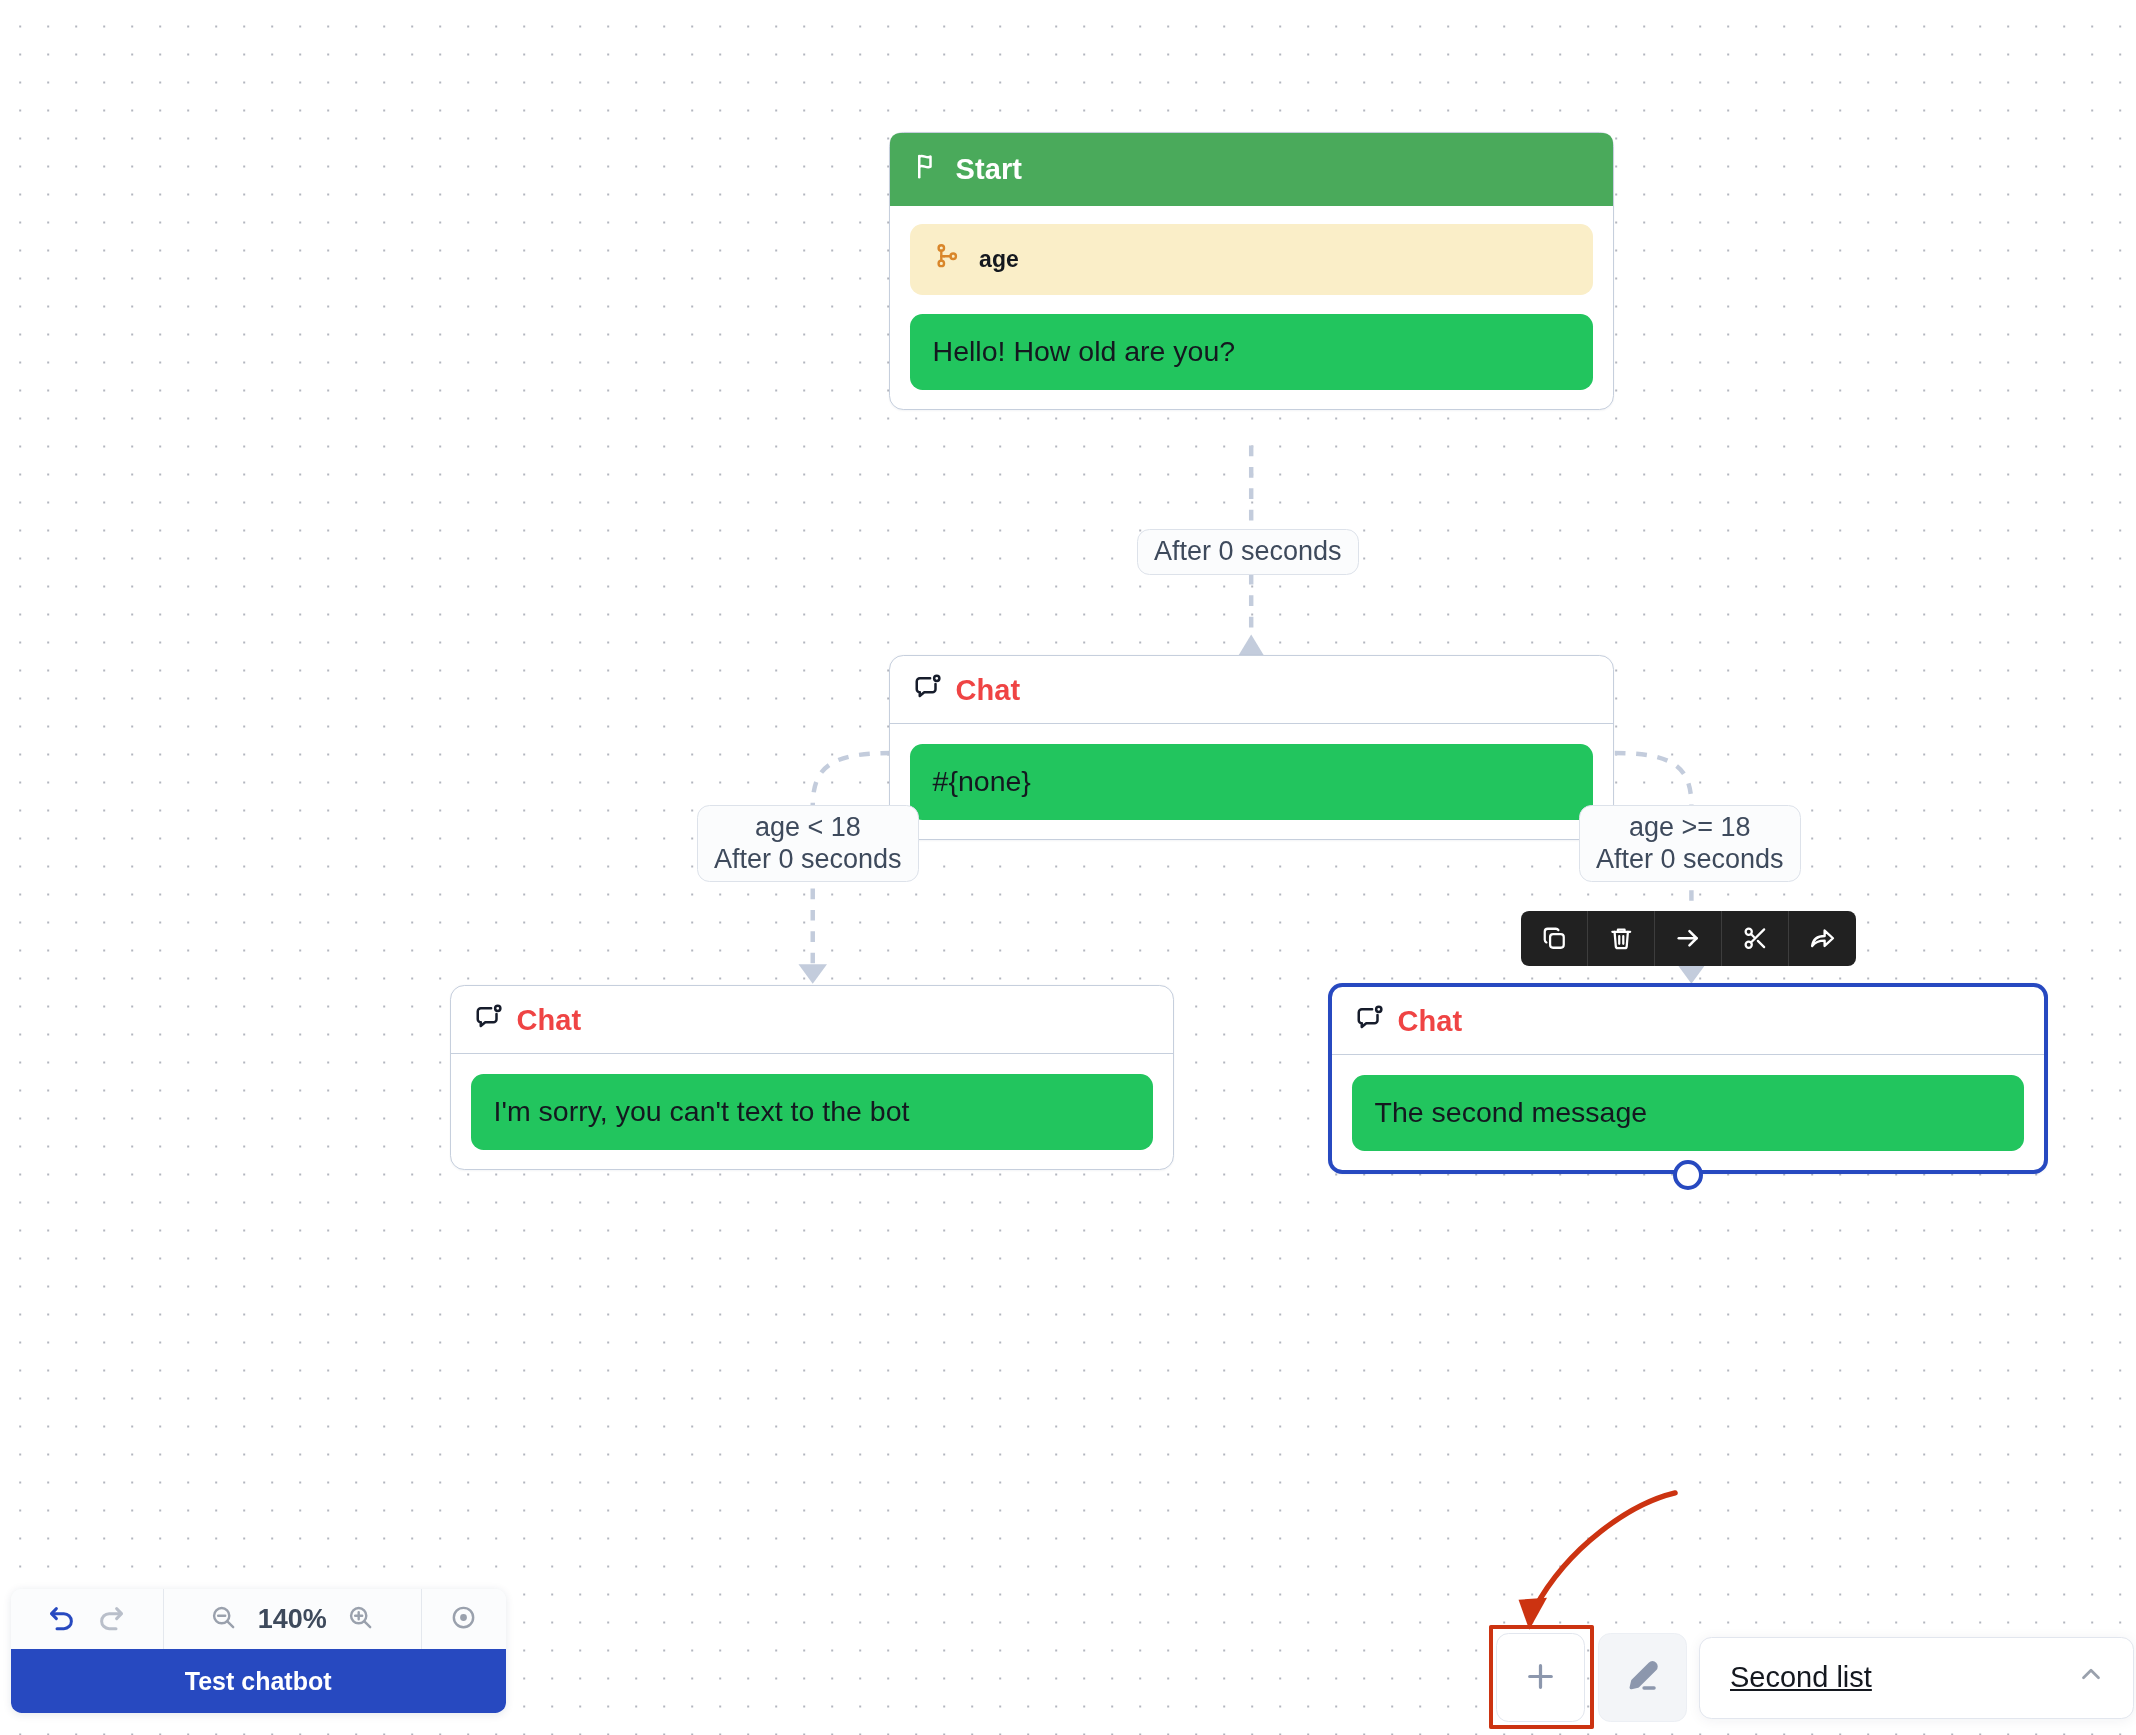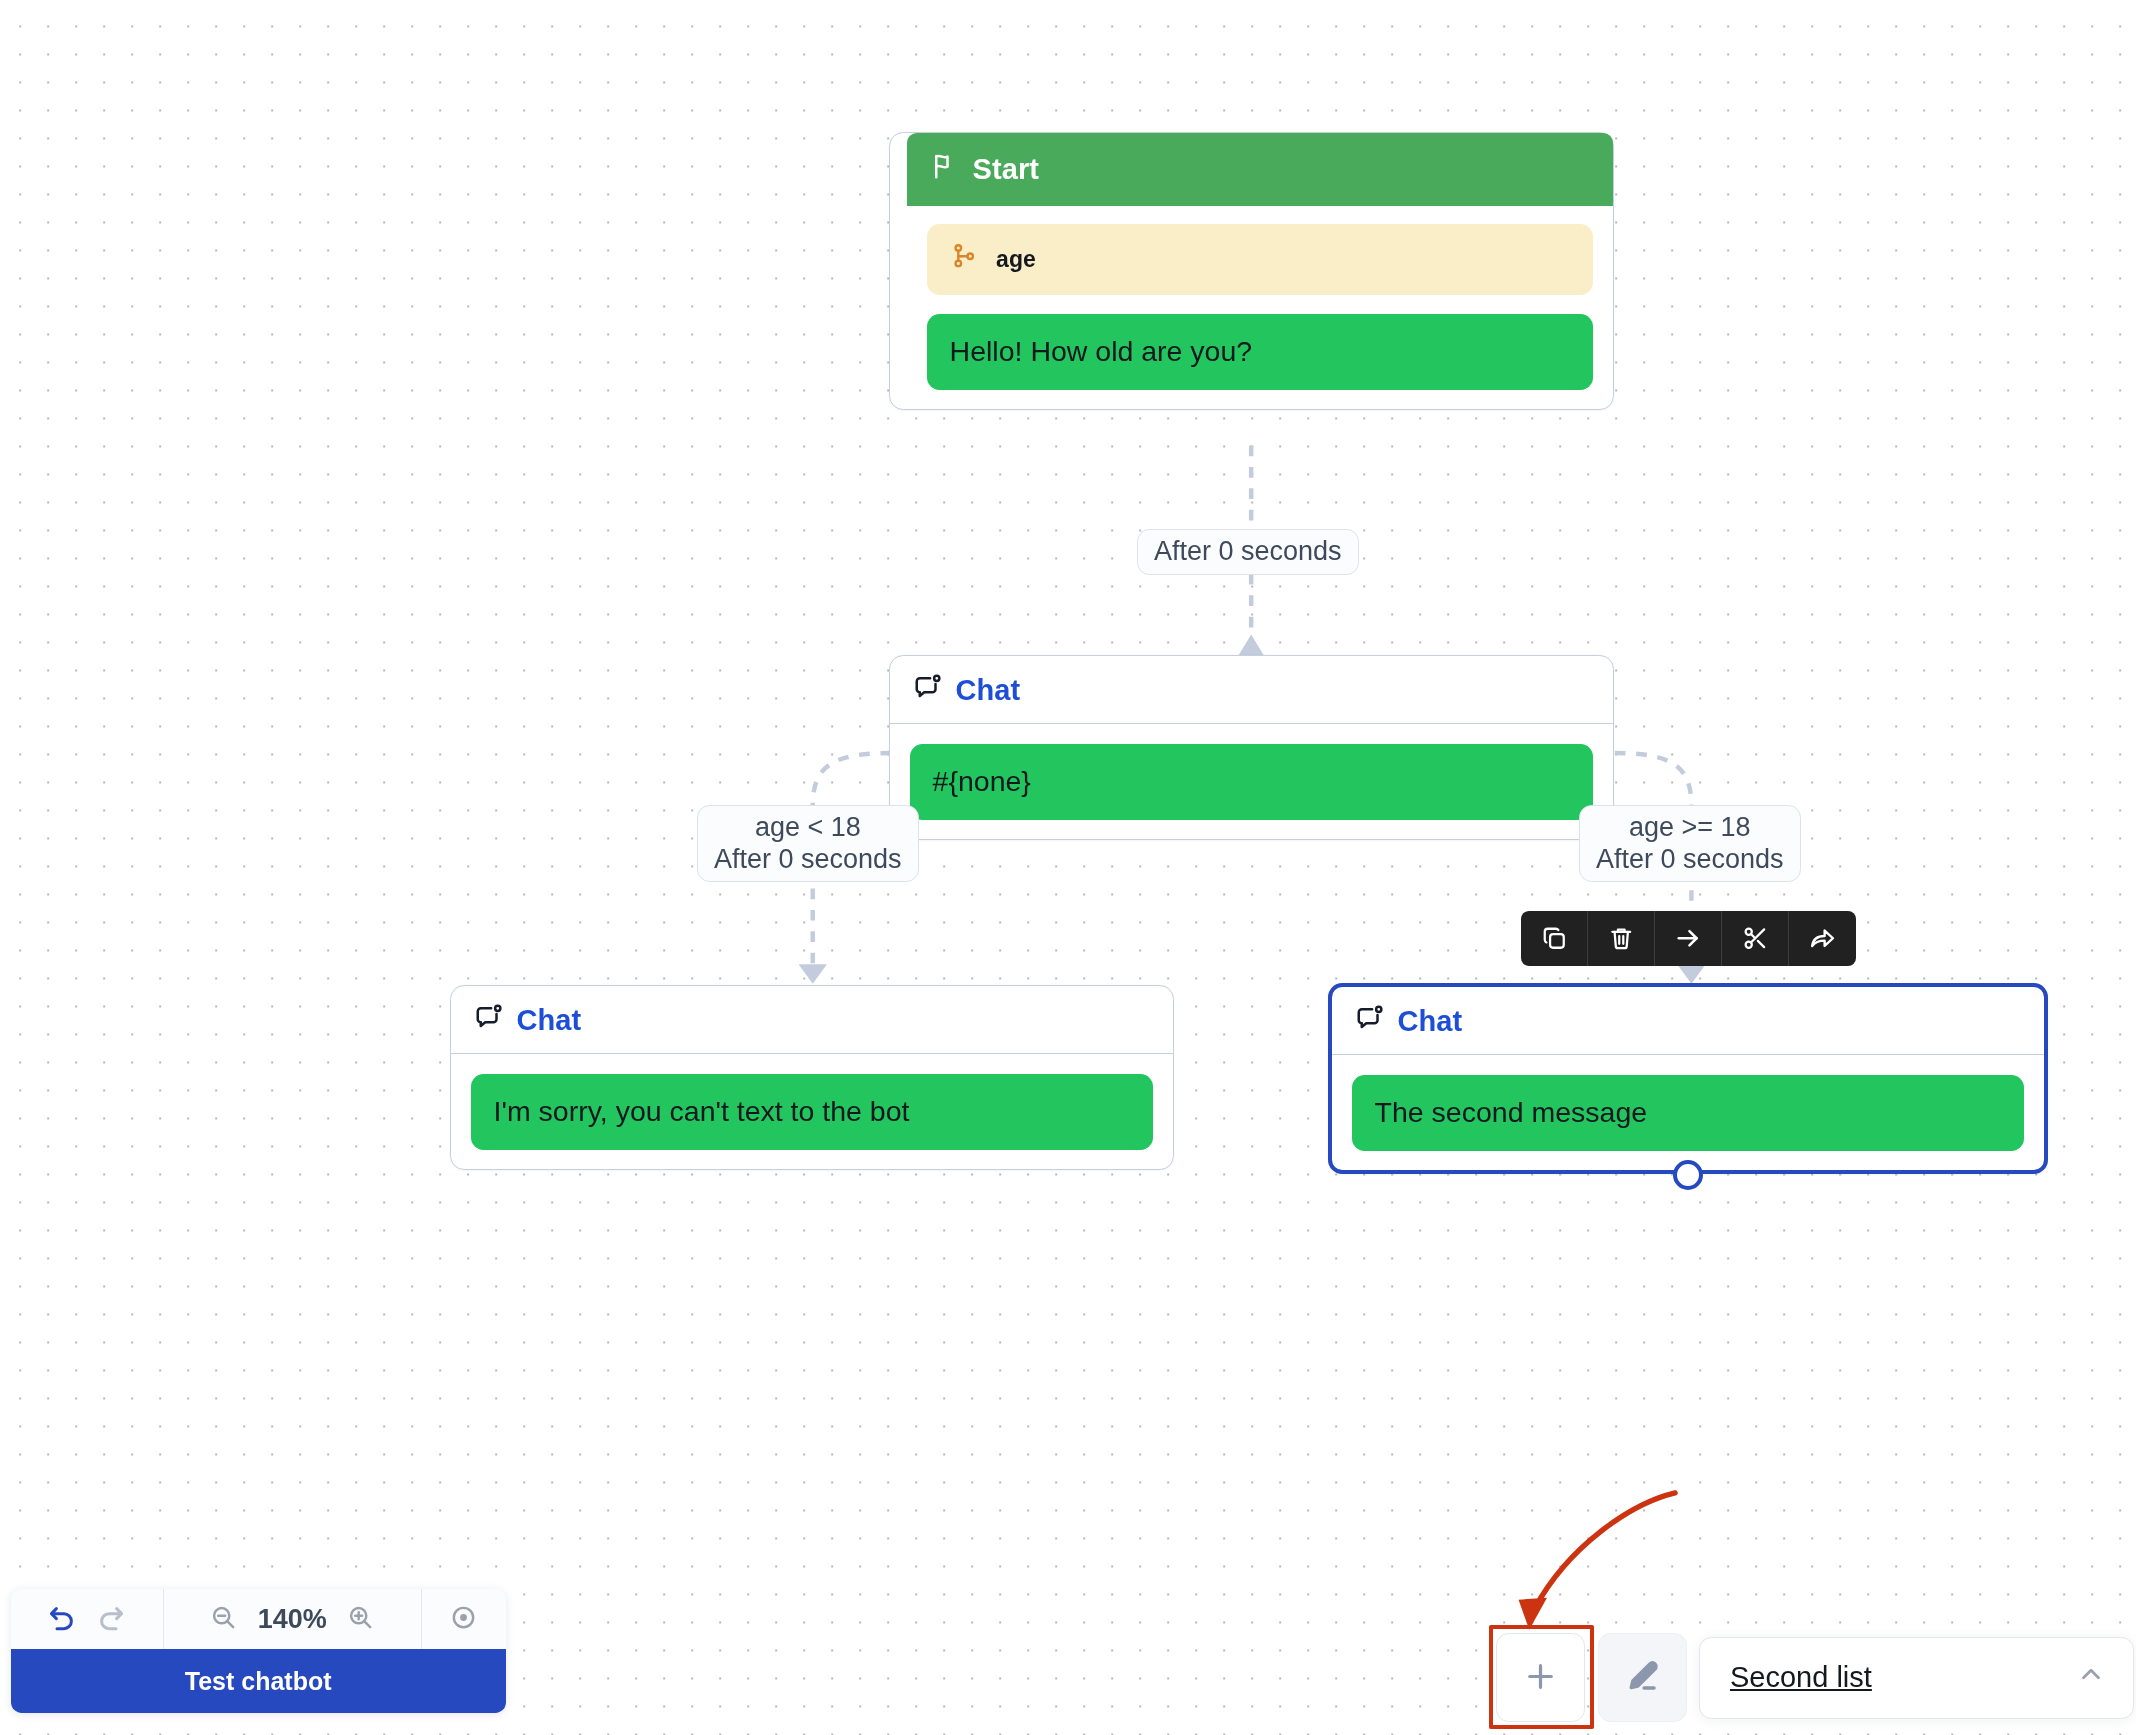--- a/index.html
+++ b/index.html
@@ -31,21 +31,21 @@
     box-shadow: 0 0.9px 1.8px rgba(24,39,75,.05);
   }
   .node.selected {
     border: 4.5px solid #2749c0;
     border-radius: 14.3px;
   }
 
   .node-header {
     display: flex; align-items: center; gap: 12.5px;
     padding: 16px 23px;
-    font-size: 29px; font-weight: 700; color: #1d4ed8;
+    font-size: 29px; font-weight: 700; color: #ef4444;
     letter-spacing: 0.1px;
   }
   .node-header.start {
     background: #4aaa5b;
     color: #ffffff;
     border-radius: 9.8px 9.8px 0 0;
     padding: 18px 23px;
   }
   .node-body { padding: 0 19.6px 19.6px 19.6px; }
   .node-header.chat { border-bottom: 1.8px solid #c6cfdd; padding-bottom: 14.3px; }
@@ -192,21 +192,21 @@
     <path d="M1404,500 L1404,712" stroke="#c3ccdc" stroke-width="5" fill="none" stroke-dasharray="12 12"></path>
     <path d="M1404,712 L1421,740 L1404,768 L1387,740 Z" fill="#c3ccdc"></path>
 
     <path d="M1000,845 C 930,845 912,862 912,905 L912,1082" stroke="#c3ccdc" stroke-width="5" fill="none" stroke-dasharray="12 12"></path>
     <path d="M912,1082 L928,1082 L912,1104 L896,1082 Z" fill="#c3ccdc"></path>
 
     <path d="M1812,845 C 1880,845 1898,862 1898,905 L1898,1082" stroke="#c3ccdc" stroke-width="5" fill="none" stroke-dasharray="12 12"></path>
     <path d="M1898,1082 L1914,1082 L1898,1104 L1882,1082 Z" fill="#c3ccdc"></path>
   </svg>
 
-  <div class="node" id="node-start" style="left:889px; top:132px; width:725px;padding-left:17px;">
+  <div class="node" id="node-start" style="left:889px; top:132px; width:725px;">
     <div class="node-header start">
       <span>
         <svg width="30" height="30" viewBox="0 0 24 24" fill="none" stroke="#ffffff" stroke-width="2" stroke-linecap="round" stroke-linejoin="round">
           <path d="M5 21V4"></path>
           <path d="M5 4.5c3-2 6 2 9 0v8c-3 2-6-2-9 0"></path>
         </svg>
       </span>
       <span>Start</span>
     </div>
     <div class="node-body">

